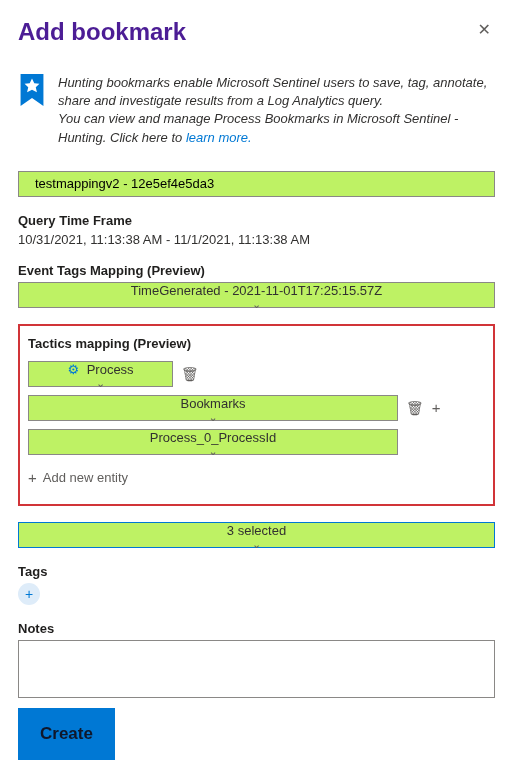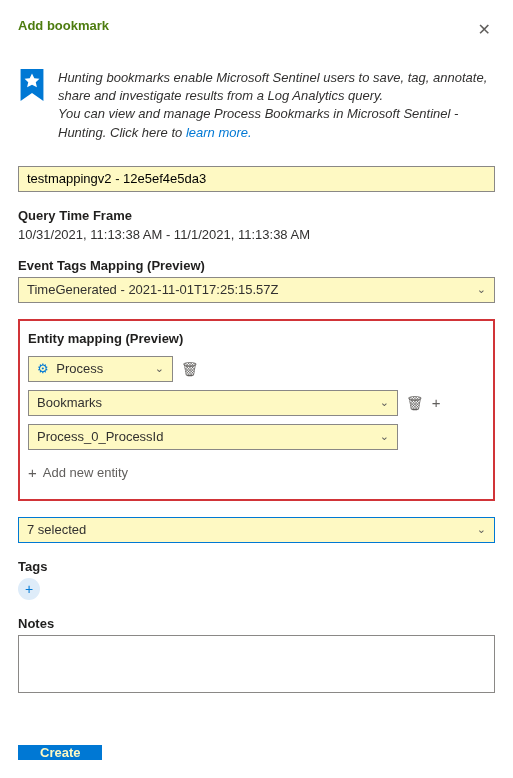--- a/index.html
+++ b/index.html
@@ -17,23 +17,23 @@
       position: relative;
       background: #fff;
     }
     .header {
       display: flex;
       justify-content: space-between;
       align-items: flex-start;
       margin-bottom: 28px;
     }
     .header h1 {
-      font-size: 13px;
+      font-size: 24px;
       font-weight: 600;
-      color: #4d7c0f;
+      color: #4c1d95;
     }
     .close-x {
       font-size: 16px;
       color: #605e5c;
       cursor: pointer;
       padding: 2px 4px;
     }
     .info-block {
       display: flex;
       gap: 12px;
@@ -60,30 +60,31 @@
       margin-bottom: 4px;
       color: #201f1e;
     }
     .required {
       color: #a4262c;
     }
     .text-input, .select {
       width: 100%;
       height: 26px;
       border: 1px solid #8a8886;
-      padding: 0 8px;
+      padding: 0 16px;
       font-size: 13px;
       font-family: inherit;
-      background: #fef9c3;
+      background: #bef264;
     }
     .select {
       display: flex;
       align-items: center;
       justify-content: space-between;
       cursor: pointer;
+      flex-direction: column;
     }
     .chevron {
       font-size: 11px;
       color: #605e5c;
     }
     .section {
       margin-bottom: 16px;
     }
     .static-value {
       font-size: 13px;
@@ -155,24 +156,24 @@
       padding: 6px 8px;
       font-size: 13px;
       font-family: inherit;
       resize: none;
     }
     .create-btn {
       position: absolute;
       bottom: 18px;
       left: 18px;
       background: #0078d4;
-      color: #fef9c3;
+      color: #0f172a;
       border: none;
-      padding: 0 22px;
-      font-size: 13px;
+      padding: 16px 22px;
+      font-size: 17px;
       font-family: inherit;
       cursor: pointer;
       font-weight: 600;
     }
   </style>
 </head>
 <body>
 
 <div class="header">
   <h1>Add bookmark</h1>
@@ -203,21 +204,21 @@
 
 <div class="section">
   <div class="field-label">Event Tags Mapping (Preview)</div>
   <div class="select">
     <span>TimeGenerated - 2021-11-01T17:25:15.57Z</span>
     <span class="chevron">⌄</span>
   </div>
 </div>
 
 <div class="entity-box">
-  <div class="field-label">Entity mapping (Preview)</div>
+  <div class="field-label">Tactics mapping (Preview)</div>
 
   <div class="row">
     <div class="select select-narrow">
       <span>
         <span class="gear-icon">⚙</span>
         <span>Process</span>
       </span>
       <span class="chevron">⌄</span>
     </div>
     <span class="trash-icon">🗑</span>
@@ -244,21 +245,21 @@
   <div style="margin-top:14px;">
     <span class="add-link">
       <span class="plus-icon">+</span>
       <span>Add new entity</span>
     </span>
   </div>
 </div>
 
 <div class="section">
   <div class="select tactics-select">
-    <span>7 selected</span>
+    <span>3 selected</span>
     <span class="chevron">⌄</span>
   </div>
 </div>
 
 <div class="section">
   <div class="field-label">Tags</div>
   <div class="tag-add">
     <span>+</span>
   </div>
 </div>

